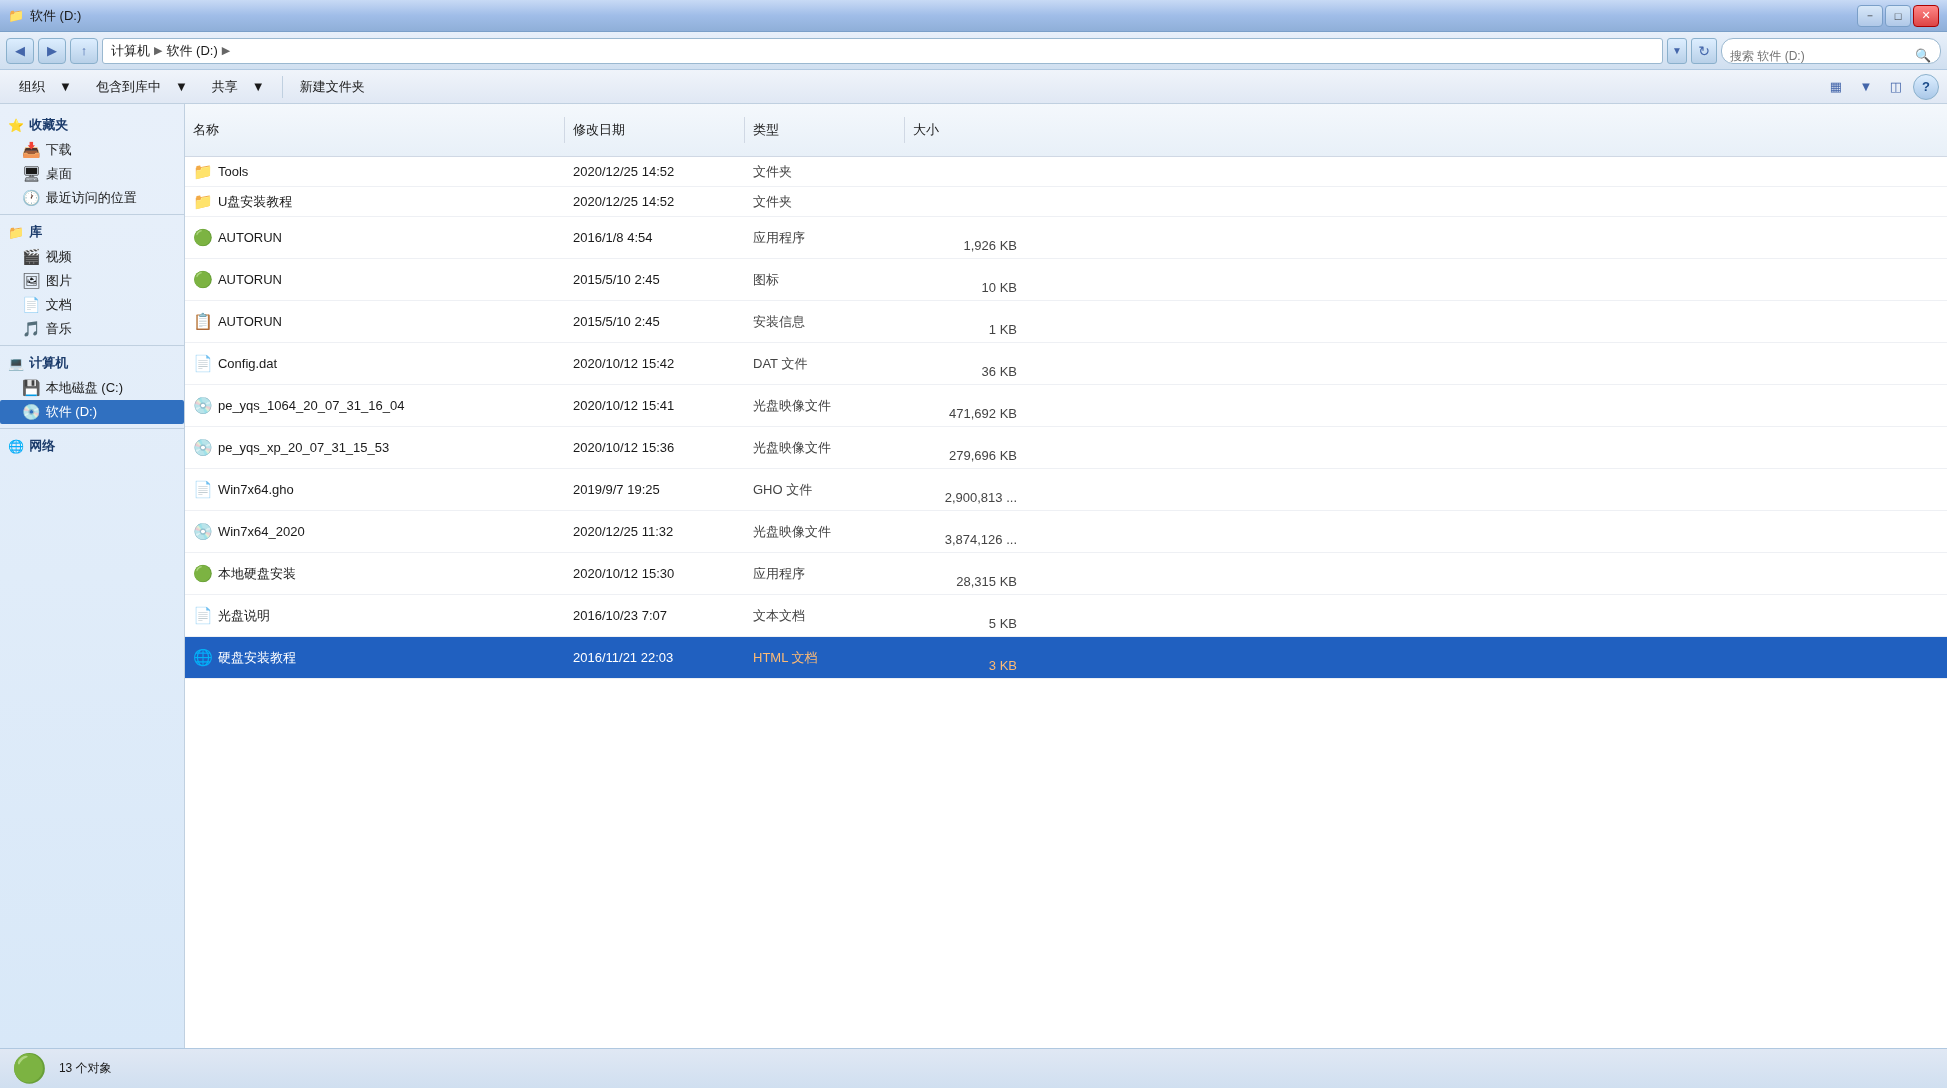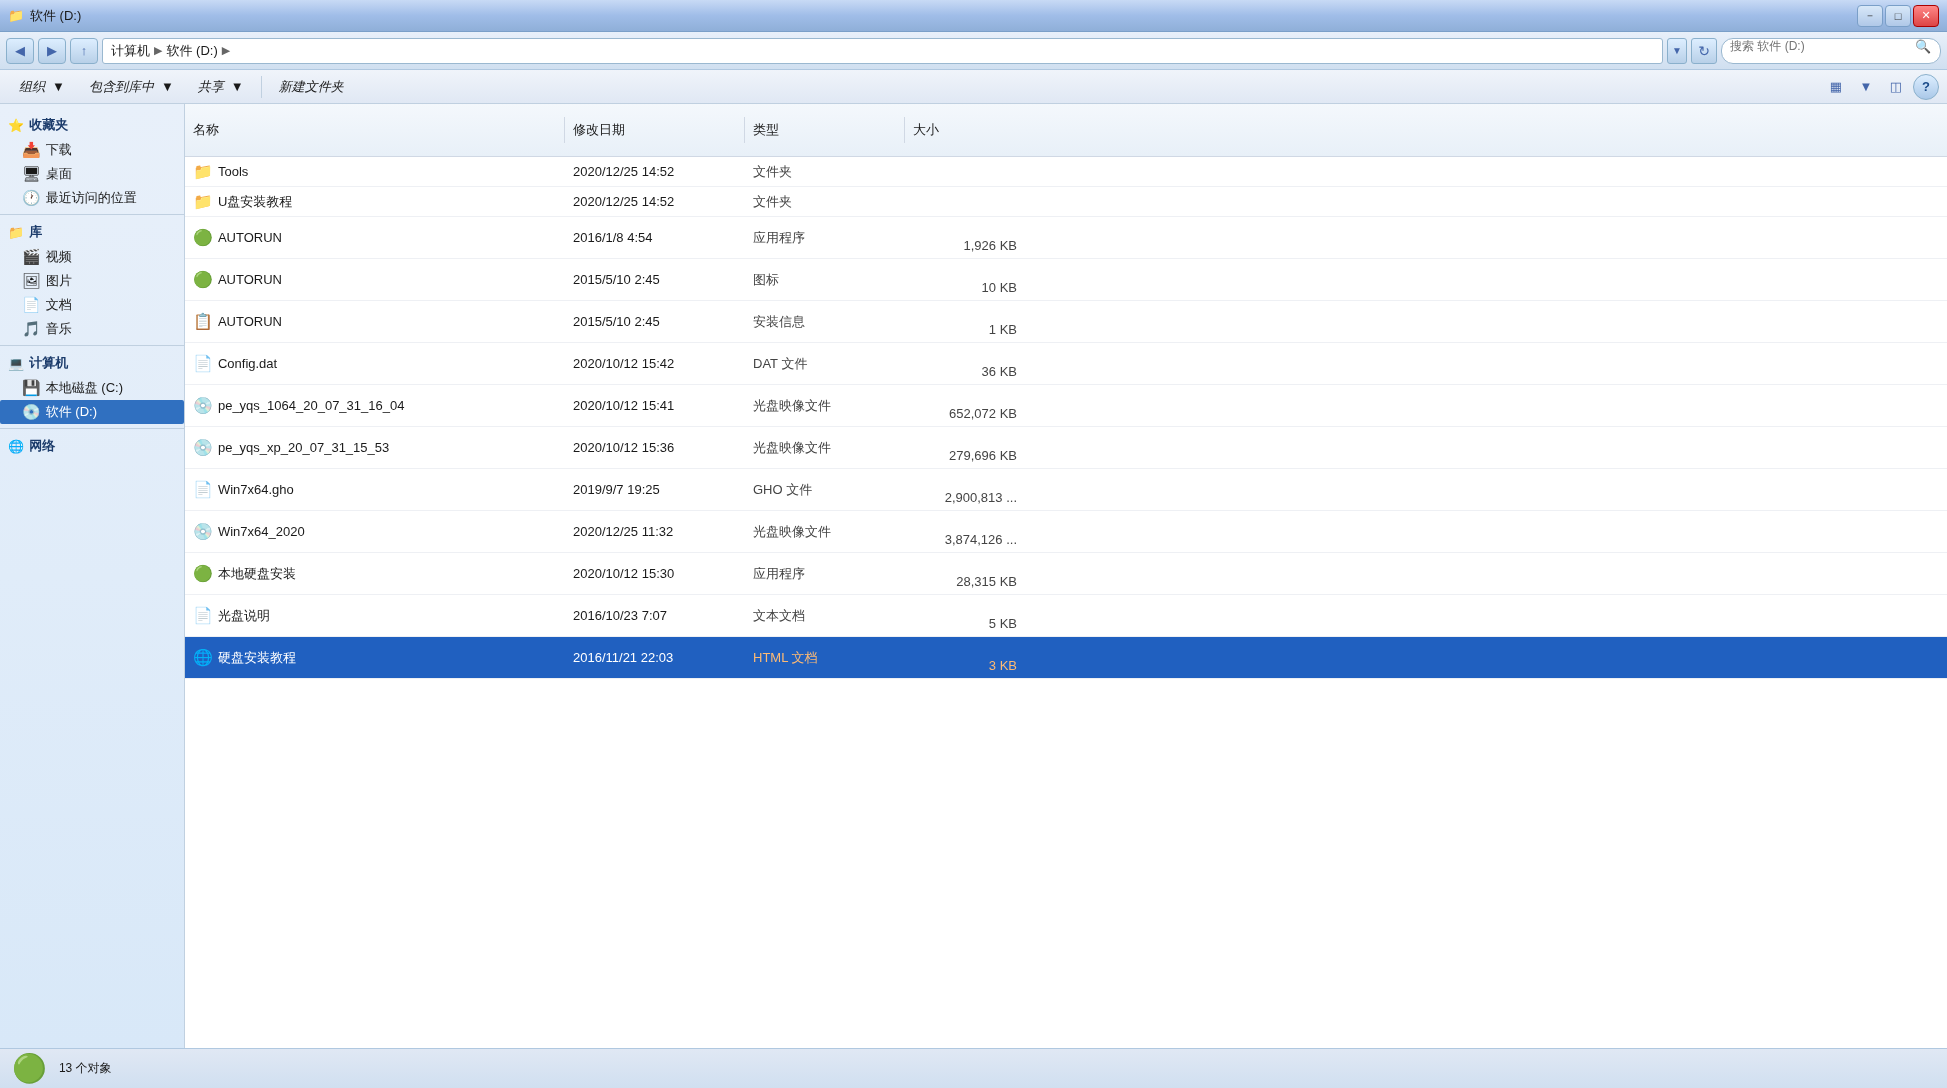--- a/index.html
+++ b/index.html
@@ -89,21 +89,21 @@
       cursor: pointer;
       display: flex; align-items: center; justify-content: center;
       font-size: 14px; color: #4466aa;
     }
     .search-box {
       width: 220px; height: 26px;
       background: #fff;
       border: 1px solid #9ab8d0;
       border-radius: 12px;
       display: flex;
-      align-items: flex-start;
+      align-items: flex-end;
       padding: 0 8px;
     }
     .search-box input {
       border: none; outline: none;
       background: transparent;
       font-size: 12px; color: #888;
       flex: 1;
     }
     .search-icon { color: #666; font-size: 13px; }
 
@@ -119,21 +119,21 @@
     }
     .toolbar-btn {
       height: 28px;
       padding: 0 10px;
       background: transparent;
       border: 1px solid transparent;
       border-radius: 3px;
       cursor: pointer;
       font-size: 13px;
       color: #1a1a1a;
-      display: flex; align-items: center; gap: 7px; font-style: italic;
+      display: flex; align-items: center; gap: 14px;
     }
     .toolbar-sep { width: 1px; height: 22px; background: #c0d0e0; margin: 0 4px; }
     .toolbar-right {
       margin-left: auto;
       display: flex; align-items: center; gap: 4px;
     }
     .view-btn {
       width: 26px; height: 26px;
       background: transparent;
       border: 1px solid transparent;
@@ -435,21 +435,21 @@
           <div class="file-cell file-type">DAT 文件</div>
           <div class="file-cell file-size">36 KB</div>
         </div>
         <div class="file-row">
           <div class="file-cell">
             <span class="file-icon">💿</span>
             <span>pe_yqs_1064_20_07_31_16_04</span>
           </div>
           <div class="file-cell">2020/10/12 15:41</div>
           <div class="file-cell file-type">光盘映像文件</div>
-          <div class="file-cell file-size">652,072 KB</div>
+          <div class="file-cell file-size">471,692 KB</div>
         </div>
         <div class="file-row">
           <div class="file-cell">
             <span class="file-icon">💿</span>
             <span>pe_yqs_xp_20_07_31_15_53</span>
           </div>
           <div class="file-cell">2020/10/12 15:36</div>
           <div class="file-cell file-type">光盘映像文件</div>
           <div class="file-cell file-size">279,696 KB</div>
         </div>

